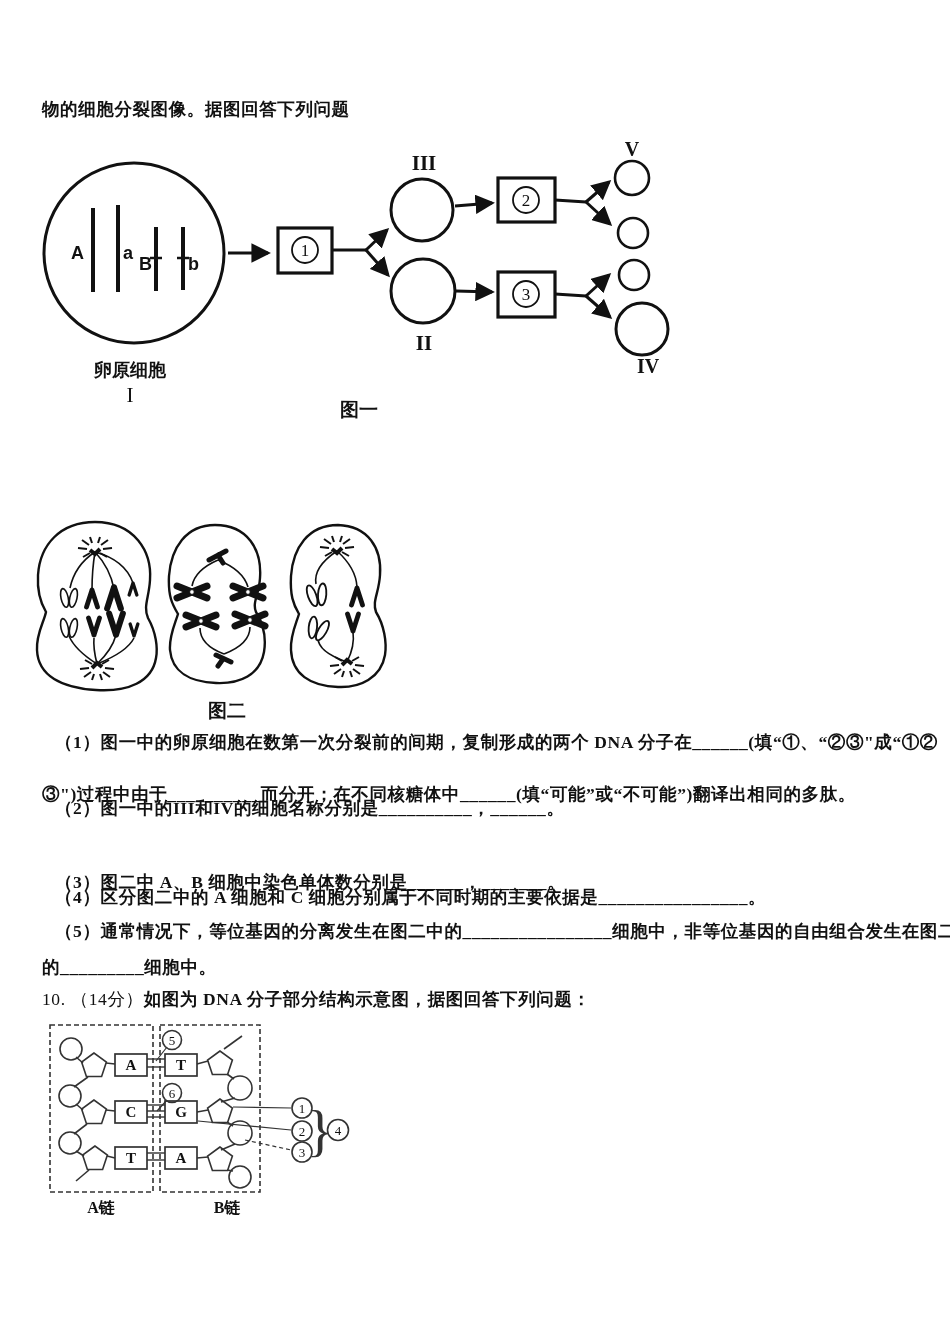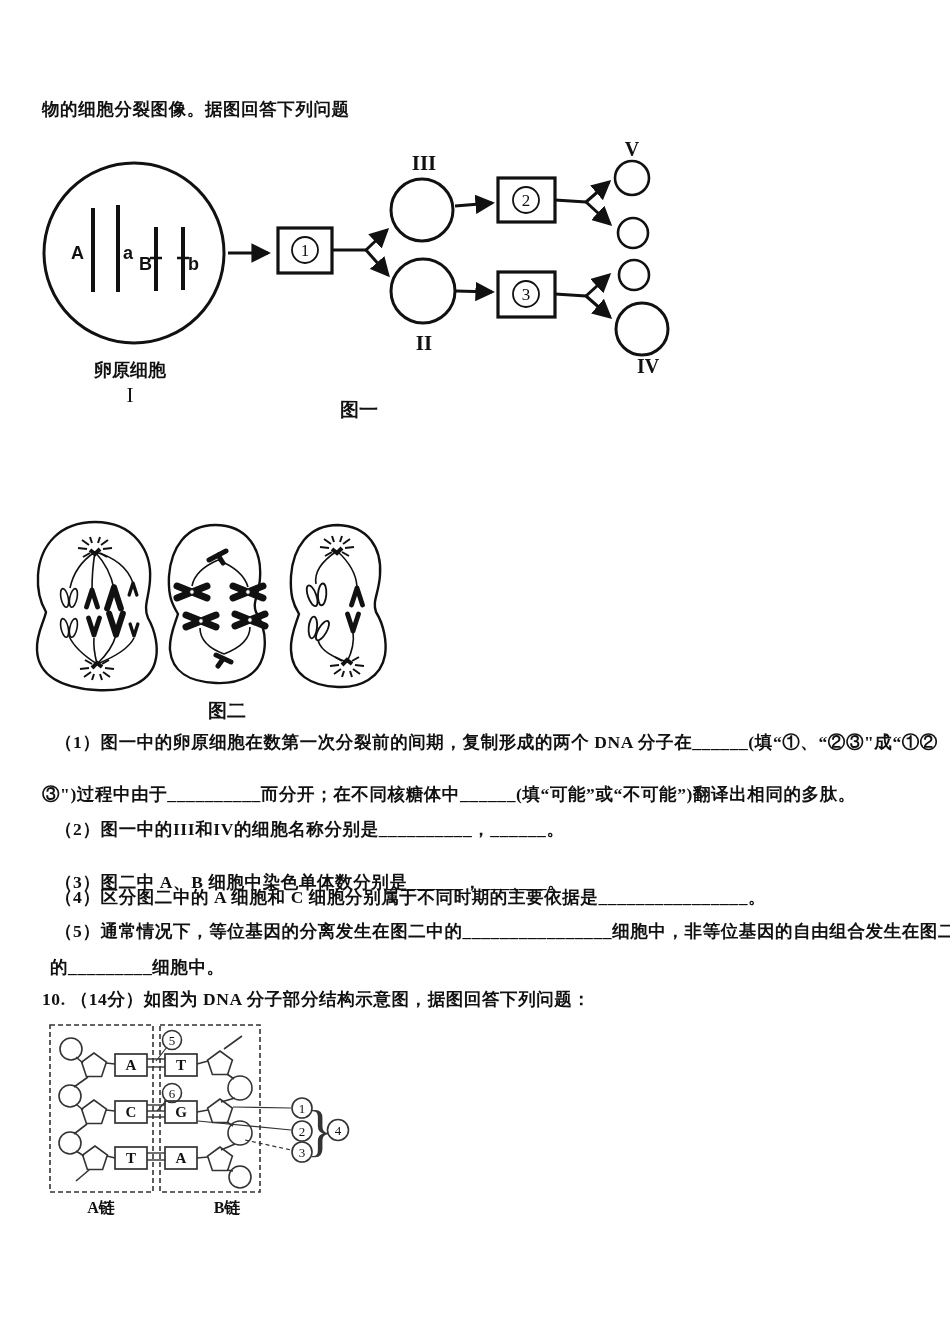--- a/index.html
+++ b/index.html
@@ -13,21 +13,21 @@
     padding-left:16px;
   }
   .tline{
     position:absolute;
     font-size:17.5px;
     font-weight:bold;
     letter-spacing:0.6px;
     white-space:nowrap;
     color:#111;
   }
-  .tline .light{font-weight:bold;}
+  .tline .light{font-weight:normal;}
   svg{position:absolute;}
   svg text{font-family:"Liberation Serif","DejaVu Serif",serif;}
   .sanslabel{font-family:"Liberation Sans","DejaVu Sans",sans-serif;font-weight:bold;}
 </style>
 </head>
 <body>
 
 <div class="page">
 
   <div class="tline" style="left:42px;top:97px;">物的细胞分裂图像。据图回答下列问题</div>
@@ -182,25 +182,25 @@
       <use href="#loops" x="318" y="628" transform="translate(318,628) rotate(18) scale(1.15) translate(-318,-628)"></use>
       <use href="#vdown" x="357" y="595"></use>
       <use href="#vup" x="353" y="624"></use>
     </g>
 
     <text x="227" y="717" font-size="19" font-weight="bold" fill="#111" text-anchor="middle">图二</text>
   </svg>
 
   <div class="tline" style="left:55px;top:730px;">（1）图一中的卵原细胞在数第一次分裂前的间期，复制形成的两个 DNA 分子在______(填“①、“②③"成“①②</div>
   <div class="tline" style="left:42px;top:782px;">③")过程中由于__________而分开；在不同核糖体中______(填“可能”或“不可能”)翻译出相同的多肽。</div>
-  <div class="tline" style="left:55px;top:817px;">（2）图一中的III和IV的细胞名称分别是__________，______。</div>
+  <div class="tline" style="left:55px;top:796px;">（2）图一中的III和IV的细胞名称分别是__________，______。</div>
   <div class="tline" style="left:55px;top:851px;margin-top:19px;">（3）图二中 A、B 细胞中染色单体数分别是______，_______。</div>
   <div class="tline" style="left:55px;top:885px;">（4）区分图二中的 A 细胞和 C 细胞分别属于不同时期的主要依据是________________。</div>
   <div class="tline" style="left:55px;top:919px;">（5）通常情况下，等位基因的分离发生在图二中的________________细胞中，非等位基因的自由组合发生在图二中</div>
-  <div class="tline" style="left:42px;top:955px;margin-left:8px;">的_________细胞中。</div>
+  <div class="tline" style="left:42px;top:955px;">的_________细胞中。</div>
   <div class="tline" style="left:42px;top:987px;">
     <span class="light">10. （14分）</span><span>如图为 DNA 分子部分结构示意图，据图回答下列问题：</span>
   </div>
 
   <svg style="left:40px;top:1015px;" width="320" height="215" viewBox="40 1015 320 215">
     <g stroke="#333" fill="none" stroke-width="1.6">
 
       <rect x="50" y="1025" width="103" height="167" stroke-dasharray="5 3"></rect>
       <rect x="160" y="1025" width="100" height="167" stroke-dasharray="5 3"></rect>
 

